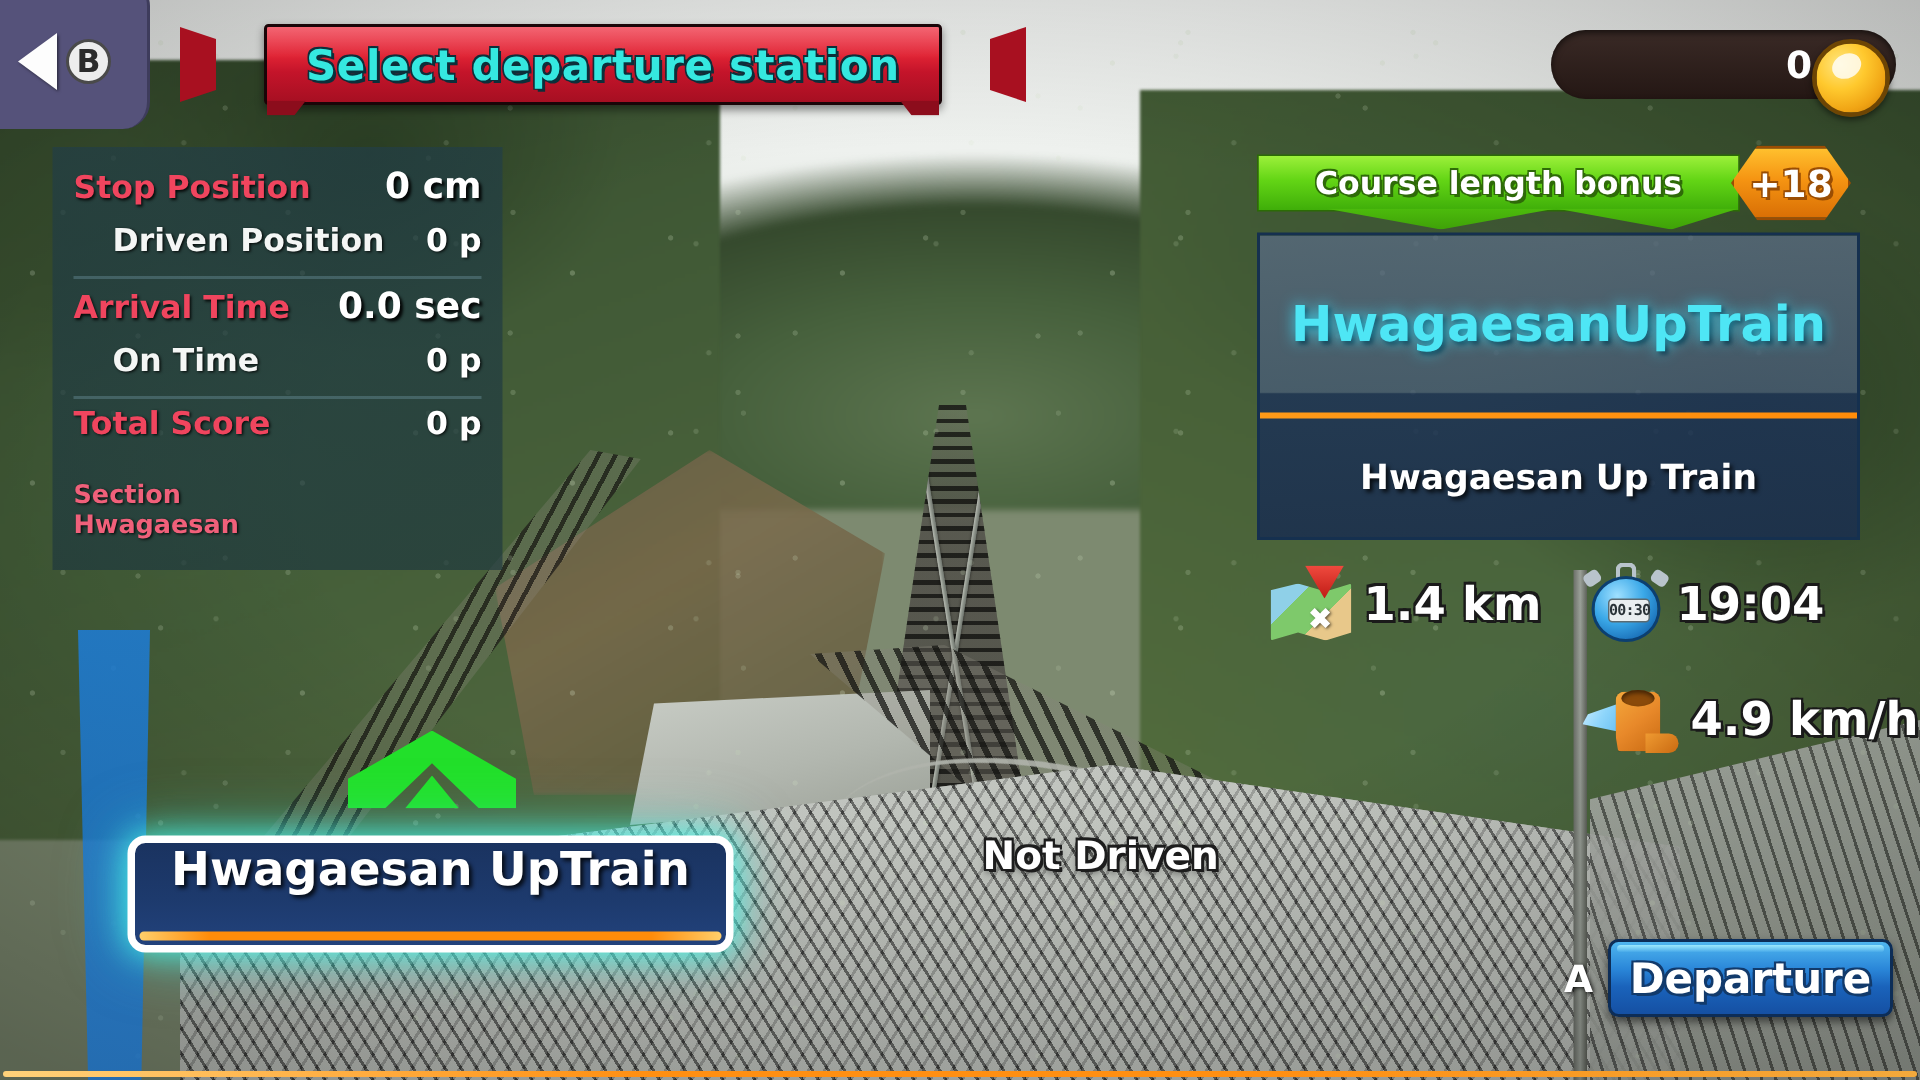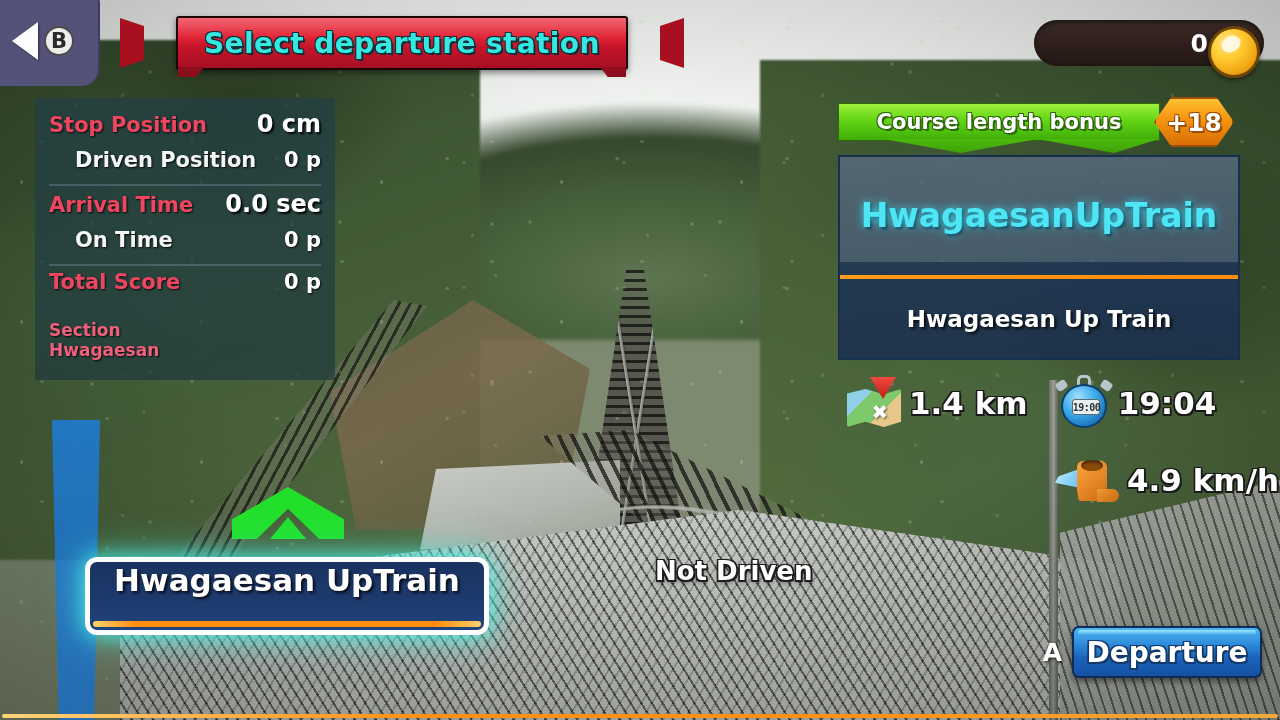--- a/index.html
+++ b/index.html
@@ -560,21 +560,21 @@
         <div class="map-sheet"></div>
         <div class="map-x">✖</div>
         <div class="map-pin"></div>
       </div>
       <span class="tel-val">1.4 km</span>
       <div class="ico ico-watch" style="margin-left:22px">
         <div class="watch-ear l"></div>
         <div class="watch-ear r"></div>
         <div class="watch-crown"></div>
         <div class="watch-body">
-          <div class="watch-face">19:00</div>
+          <div class="watch-face">00:30</div>
         </div>
       </div>
       <span class="tel-val">19:04</span>
     </div>
     <div class="tel-row2">
       <div class="ico ico-boot">
         <div class="boot-wing"></div>
         <div class="boot-body"></div>
         <div class="boot-toe"></div>
         <div class="boot-mouth"></div>

